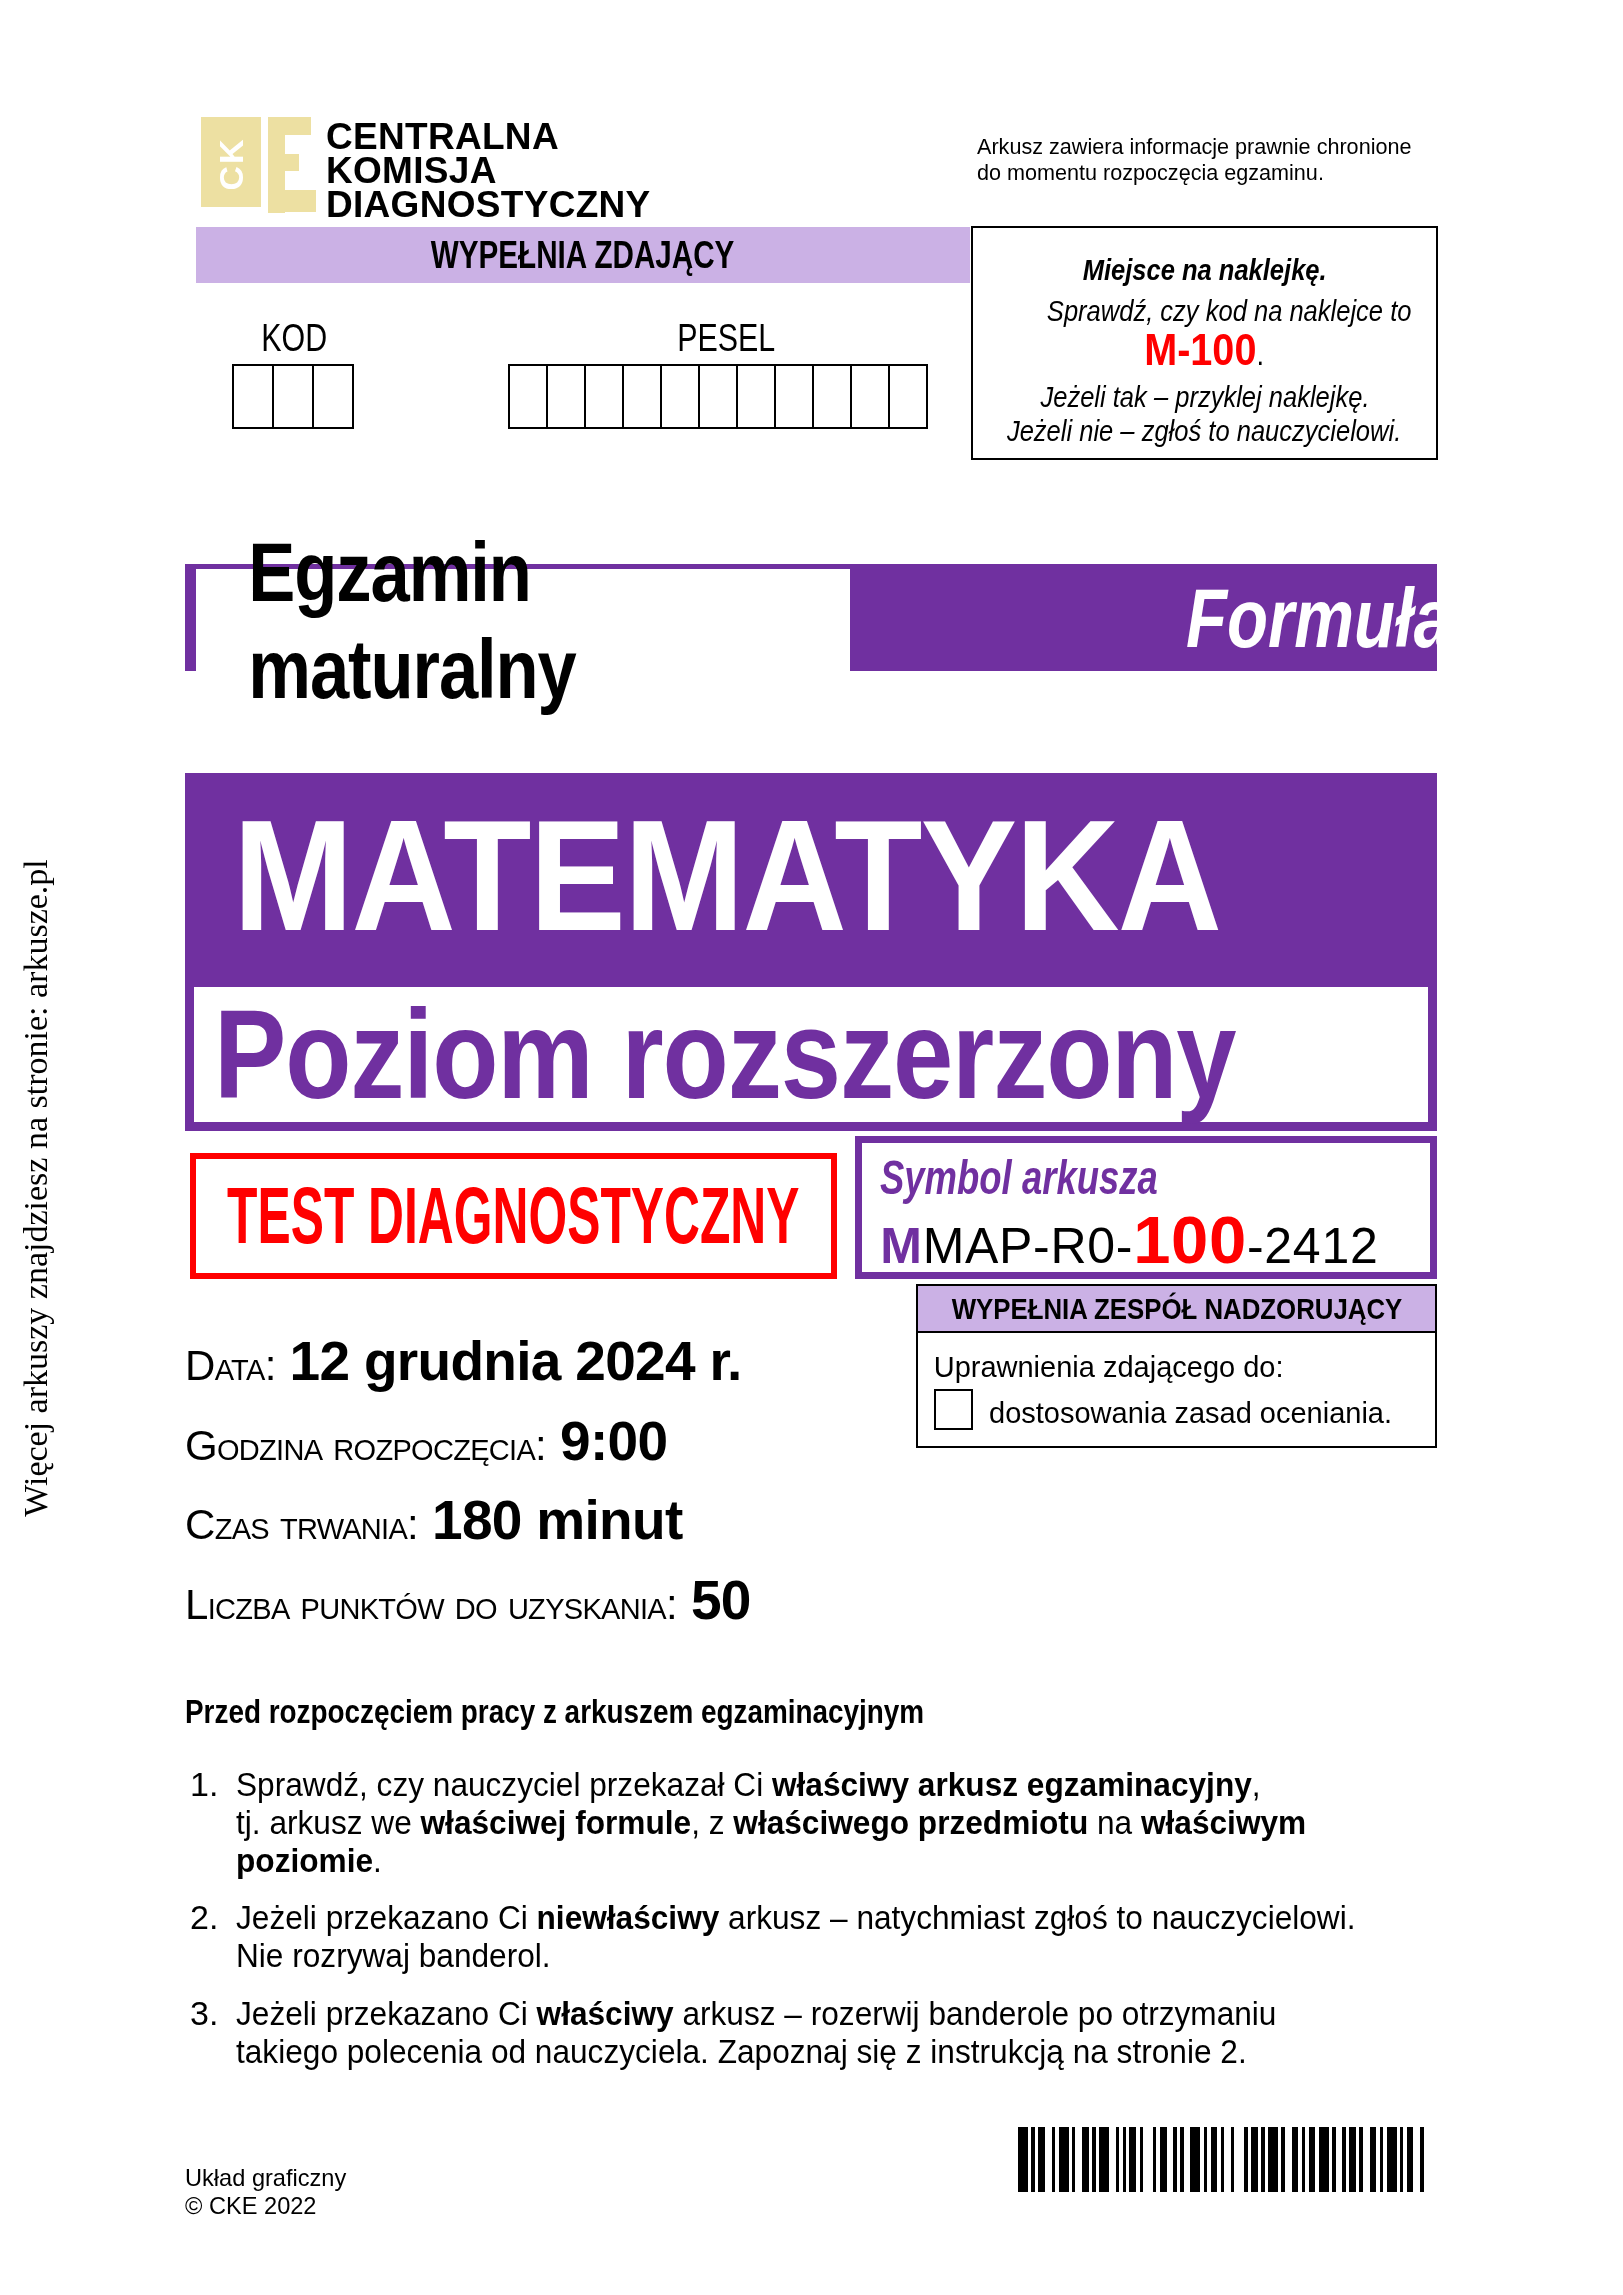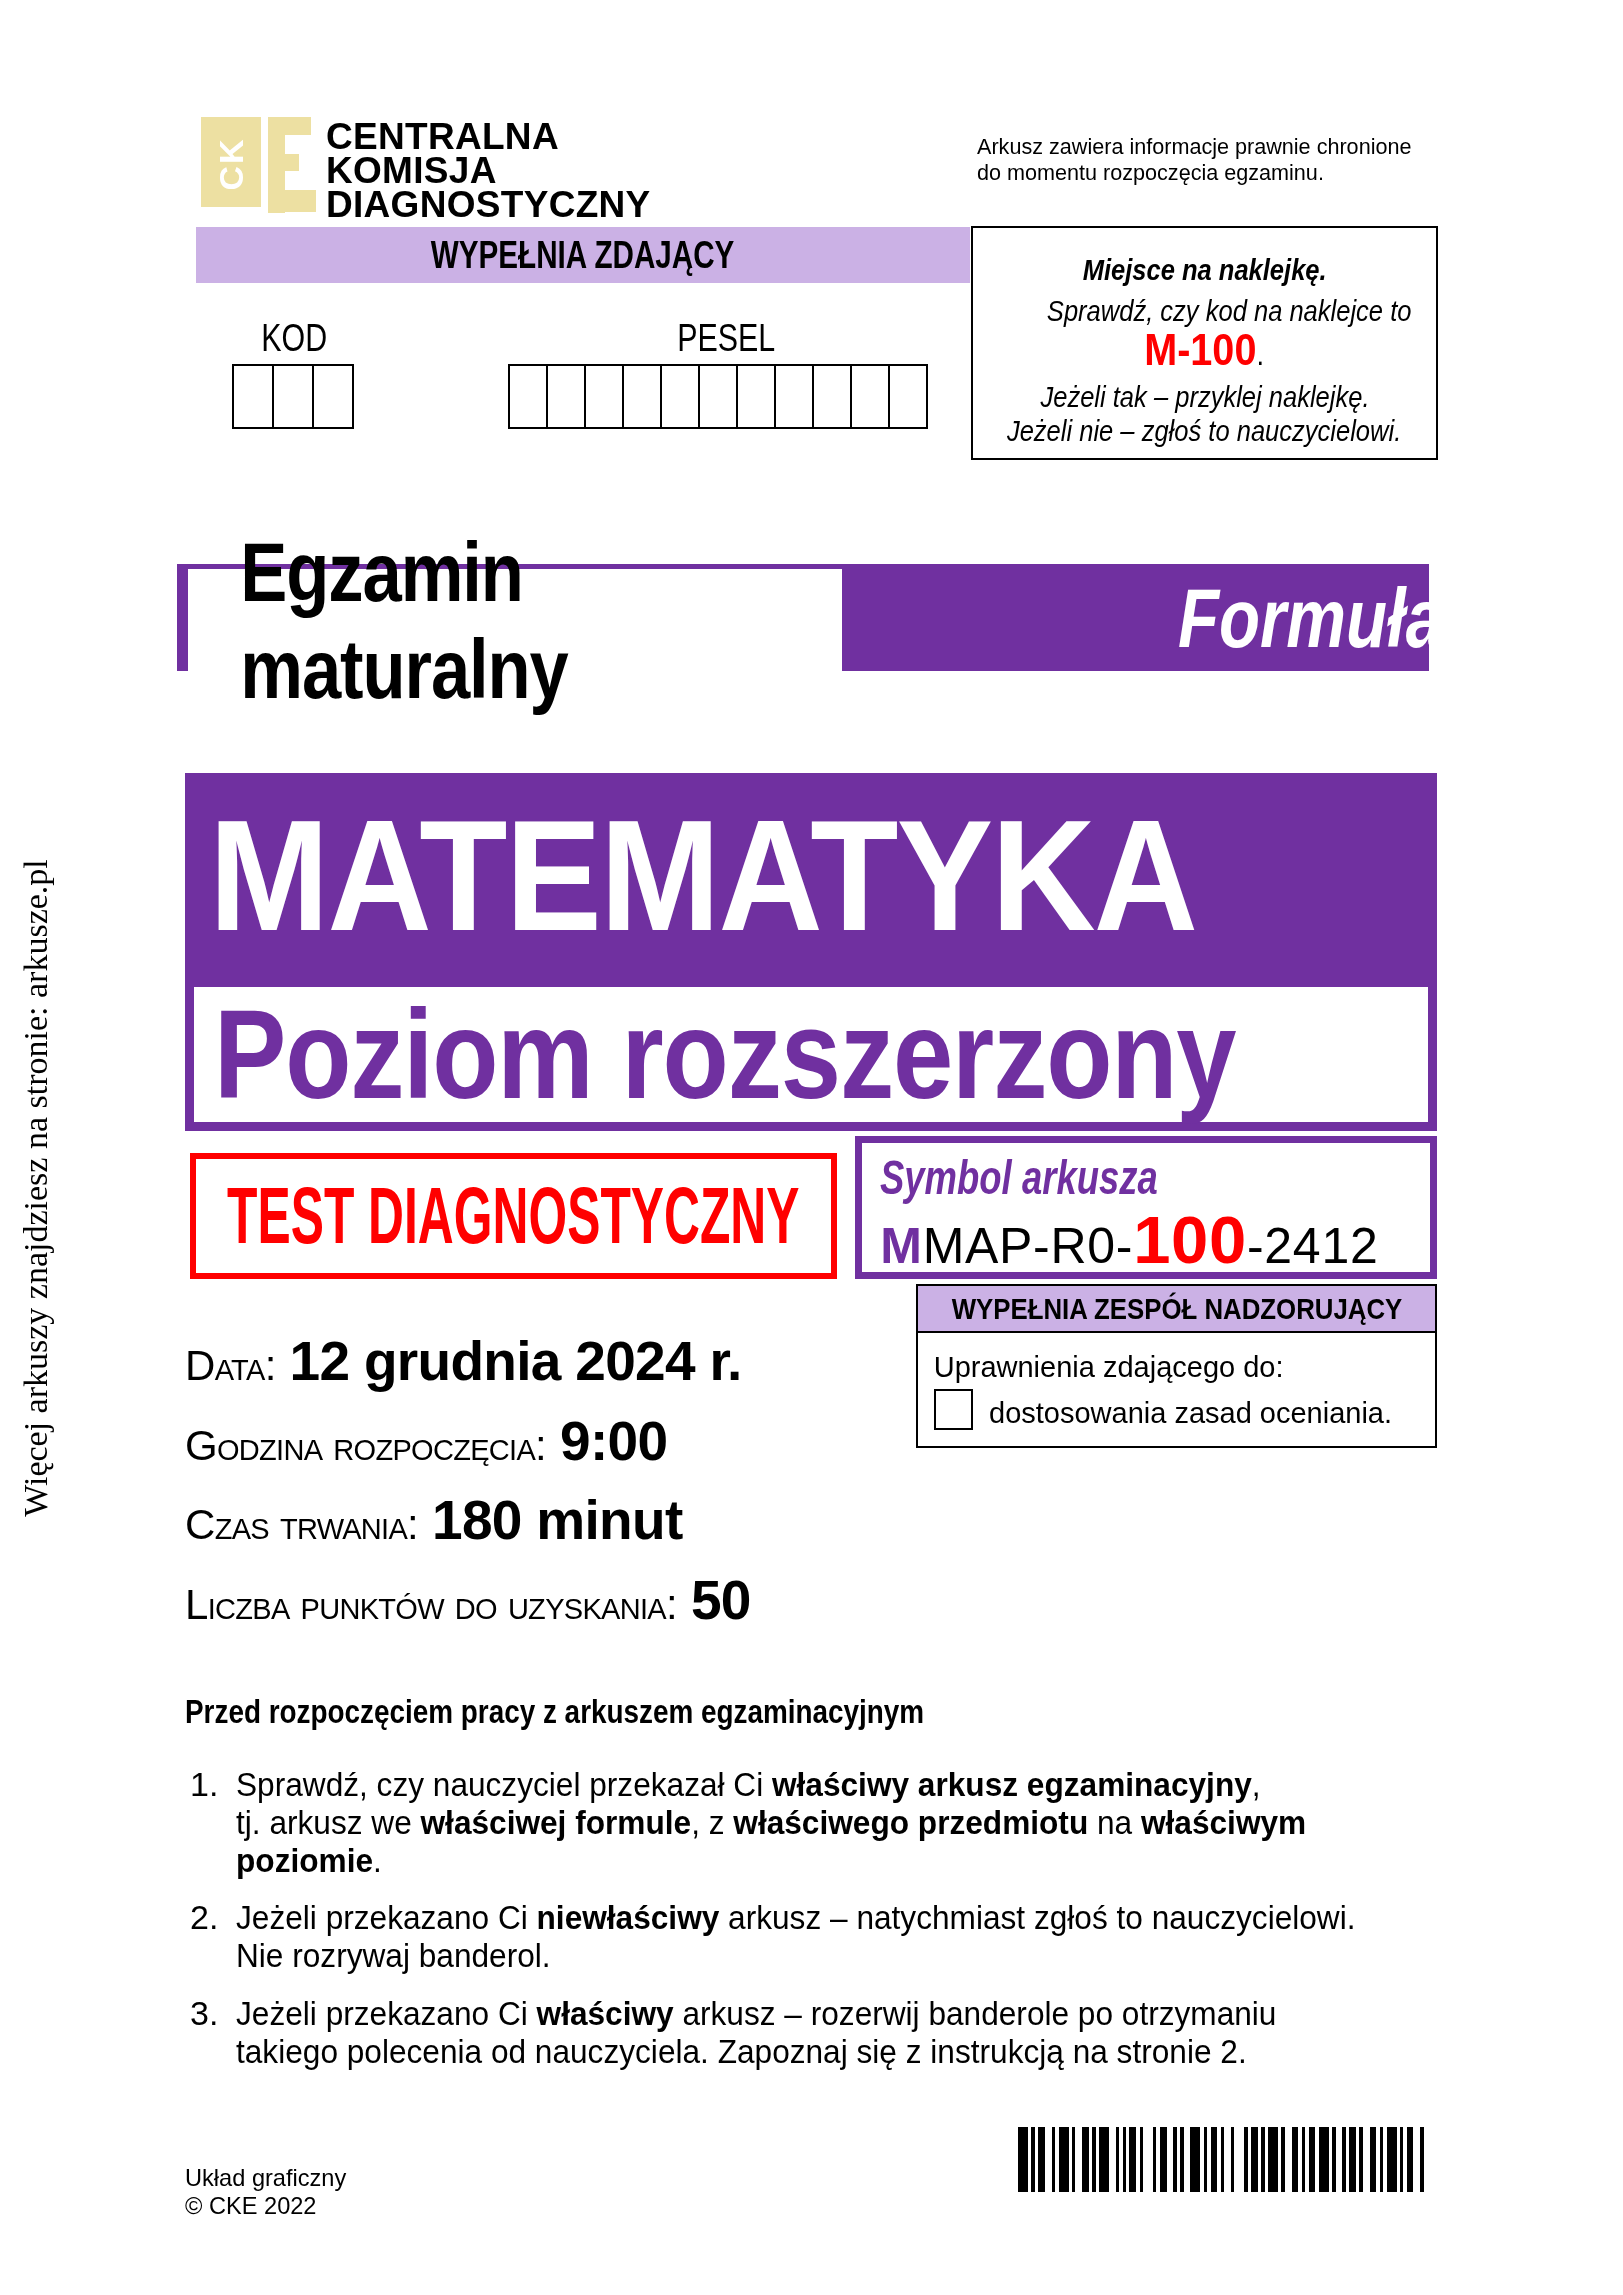--- a/index.html
+++ b/index.html
@@ -60,30 +60,30 @@
   .nk-line > span{display:inline-block;transform:scaleX(0.88);white-space:nowrap;}
   .nk1{top:26px;font-weight:bold;font-style:italic;}
   .nk2{top:67px;font-style:italic;text-align:right;}
   .nkcode{top:96px;}
   .nkcode .code{color:var(--red);font-weight:bold;font-size:45px;font-style:normal;}
   .nkcode .dot{font-size:31px;}
   .nk3{top:153px;font-style:italic;}
   .nk4{top:187px;font-style:italic;}
 
   
-  .band{left:177px;top:564px;width:1252px;height:107px;background:var(--purple);}
+  .band{left:185px;top:564px;width:1252px;height:107px;background:var(--purple);}
   .band-white{position:absolute;left:10.5px;top:5.2px;width:654px;height:103px;background:#fff;
     display:flex;align-items:center;justify-content:center;}
   .band-white span{font-weight:bold;font-size:84px;display:inline-block;transform:scaleX(0.84);letter-spacing:-1.3px;}
   .band-formula{position:absolute;left:1001px;top:50%;transform:translateY(-50%) scaleX(0.8);
     transform-origin:left center;color:#fff;font-weight:bold;font-style:italic;font-size:84px;white-space:nowrap;}
 
   
   .subject{left:185px;top:773px;width:1252px;height:205px;background:var(--purple);
-    display:flex;align-items:center;padding-left:24px;}
+    display:flex;align-items:center;padding-left:48px;}
   .subject span{color:#fff;font-weight:bold;font-size:157px;display:inline-block;
     transform:scaleX(0.92);transform-origin:left center;letter-spacing:-2px;white-space:nowrap;}
 
   
   .level{left:185px;top:978px;width:1252px;height:153px;background:#fff;border:9.2px solid var(--purple);
     display:flex;align-items:center;padding-left:19.6px;}
   .level span{color:var(--purple);font-weight:bold;font-size:126px;display:inline-block;
     transform:scaleX(0.86);transform-origin:left center;letter-spacing:-1.3px;white-space:nowrap;}
 
   

